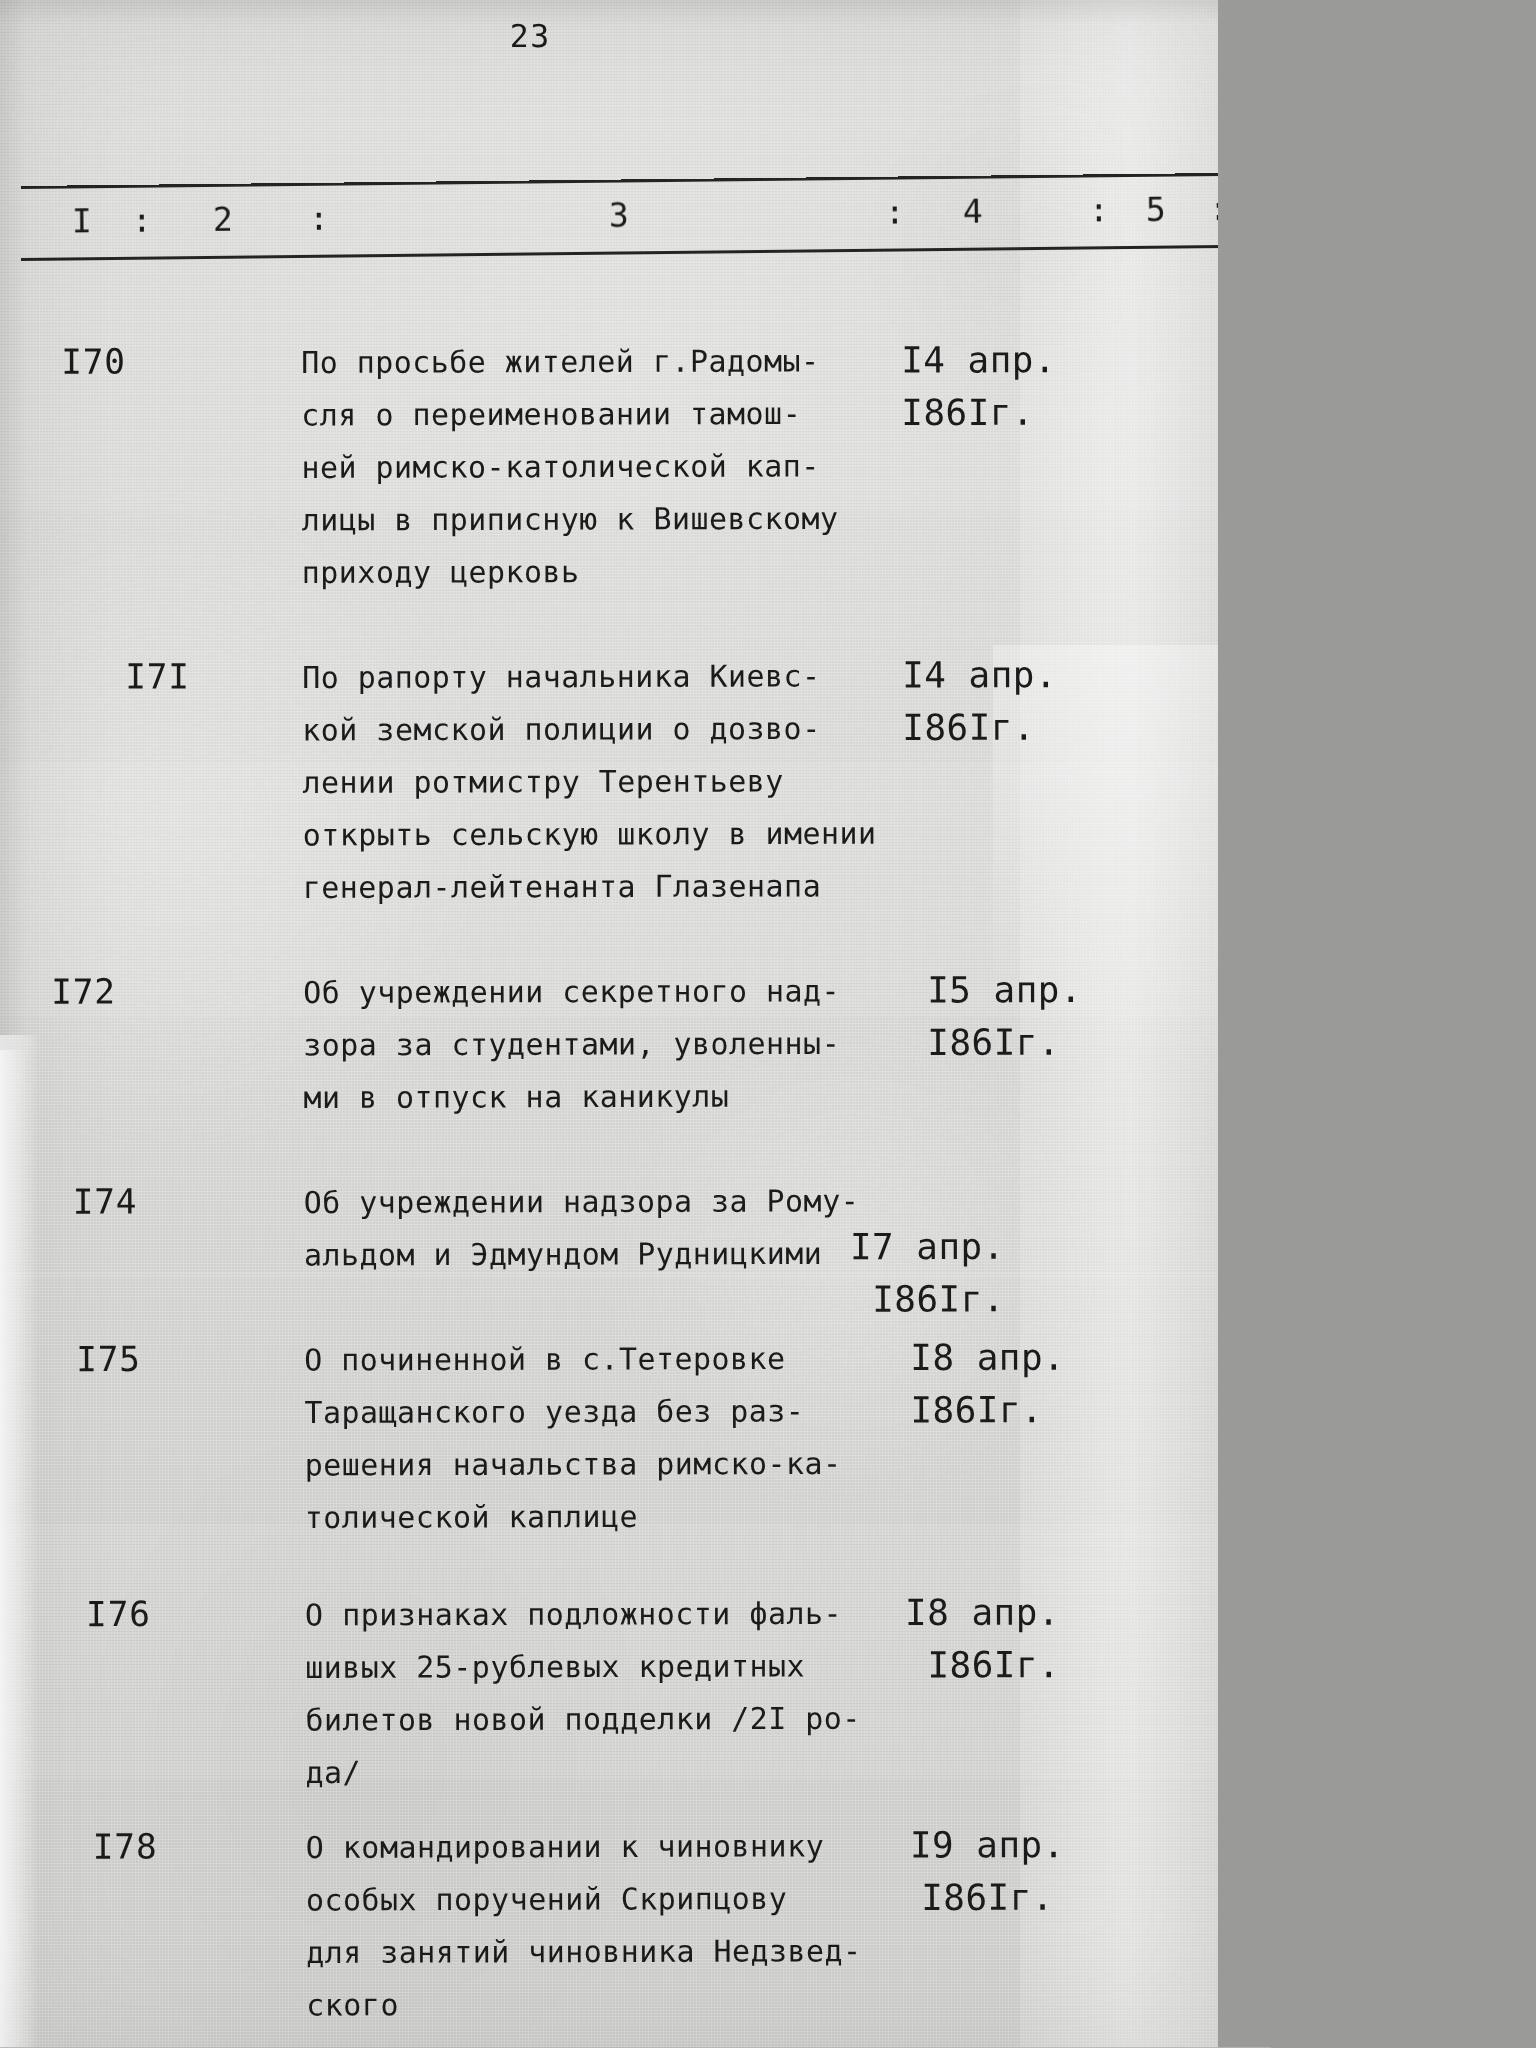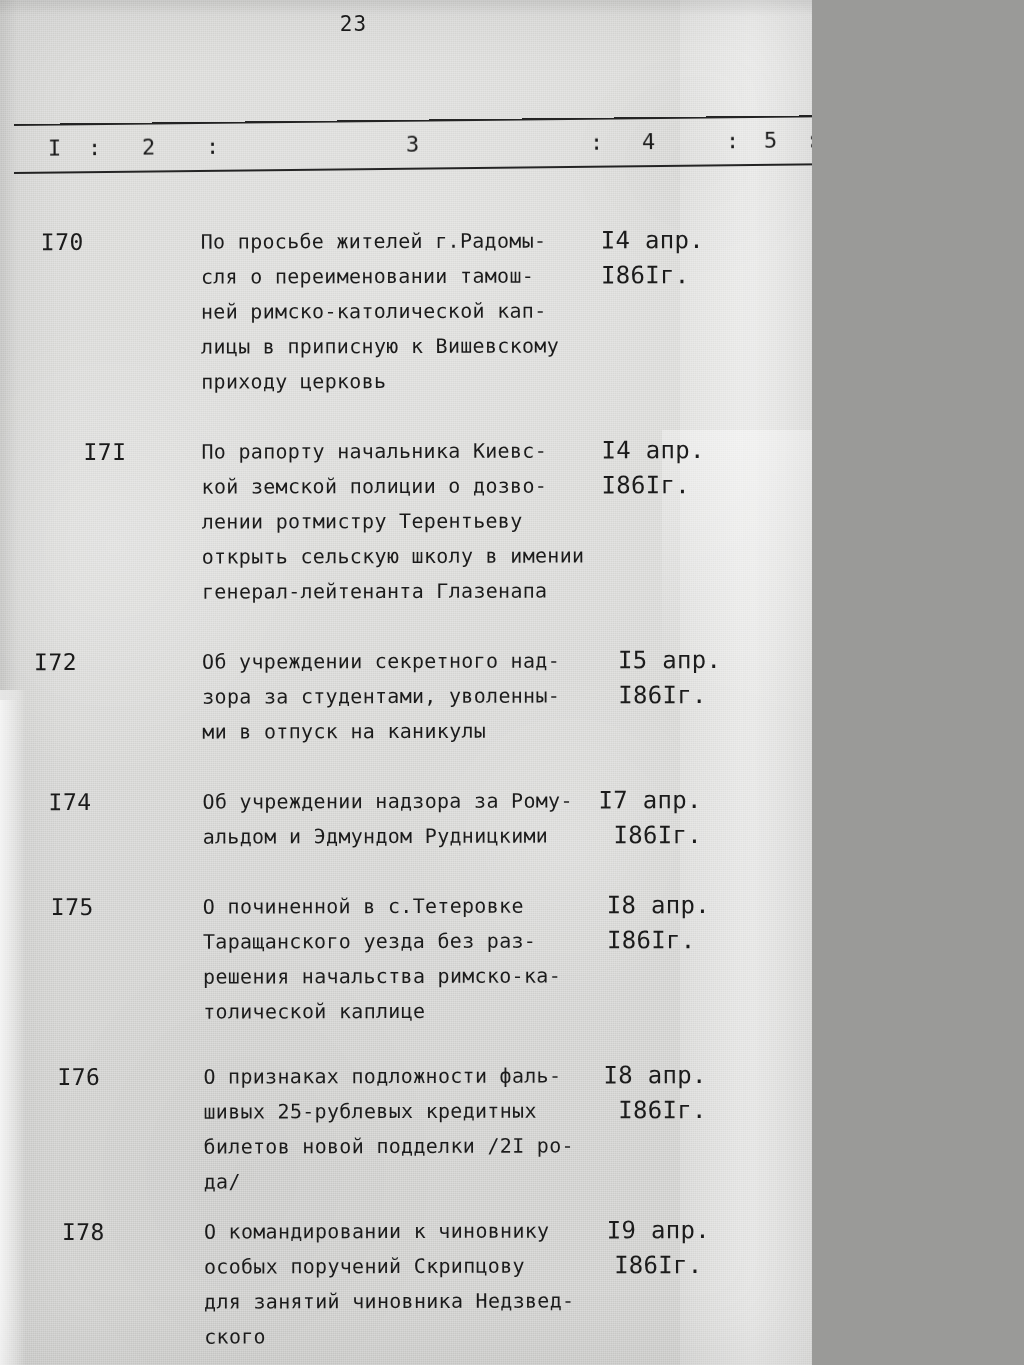--- a/index.html
+++ b/index.html
@@ -208,21 +208,21 @@
           <div class="date" style="left: 600px;"><div>I4 апр.</div><div>I86Iг.</div></div>
         </div>
         <div class="entry" style="top: 644px;">
           <div class="num" style="left: 32px;">I72</div>
           <div class="body"><div>Об учреждении секретного над-</div><div>зора за студентами, уволенны-</div><div>ми в отпуск на каникулы</div></div>
           <div class="date" style="left: 616px;"><div>I5 апр.</div><div>I86Iг.</div></div>
         </div>
         <div class="entry" style="top: 784px;">
           <div class="num" style="left: 46px; text-align: right;">I74</div>
           <div class="body"><div>Об учреждении надзора за Рому-</div><div>альдом и Эдмундом Рудницкими</div></div>
-          <div class="date" style="left: 596px;"><div>I7 апр.</div><div> I86Iг.</div></div>
+          <div class="date" style="left: 564px; margin-top: 31px;"><div>I7 апр.</div><div> I86Iг.</div></div>
         </div>
         <div class="entry" style="top: 889px;">
           <div class="num" style="left: 48px;">I75</div>
           <div class="body"><div>О починенной в с.Тетеровке</div><div>Таращанского уезда без раз-</div><div>решения начальства римско-ка-</div><div>толической каплице</div></div>
           <div class="date" style="left: 604px;"><div>I8 апр.</div><div>I86Iг.</div></div>
         </div>
         <div class="entry" style="top: 1059px;">
           <div class="num" style="left: 54px;">I76</div>
           <div class="body"><div>О признаках подложности фаль-</div><div>шивых 25-рублевых кредитных</div><div>билетов новой подделки /2I ро-</div><div>да/</div></div>
           <div class="date" style="left: 600px;"><div>I8 апр.</div><div> I86Iг.</div></div>

